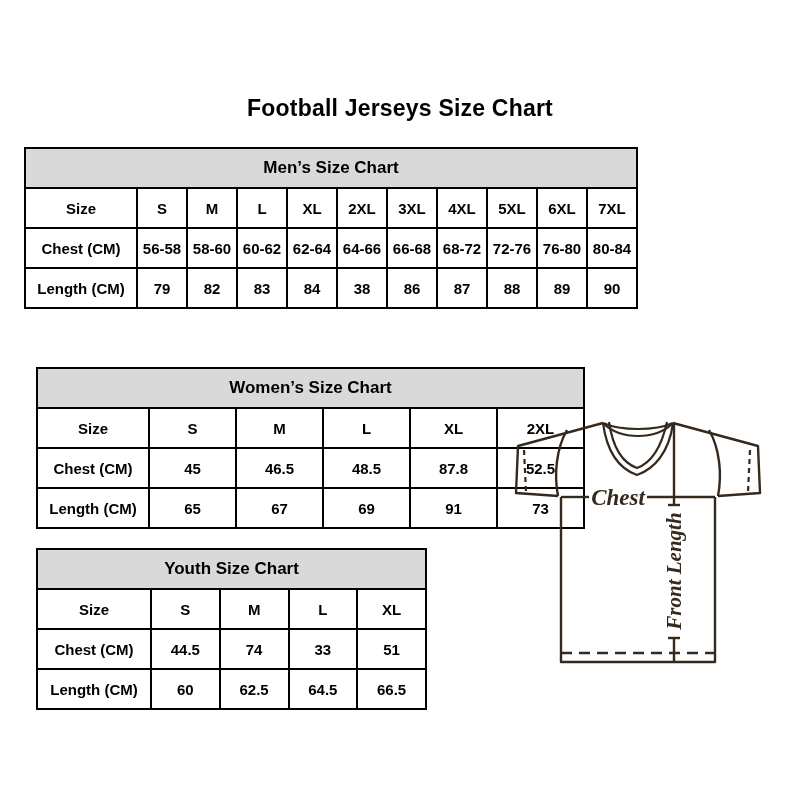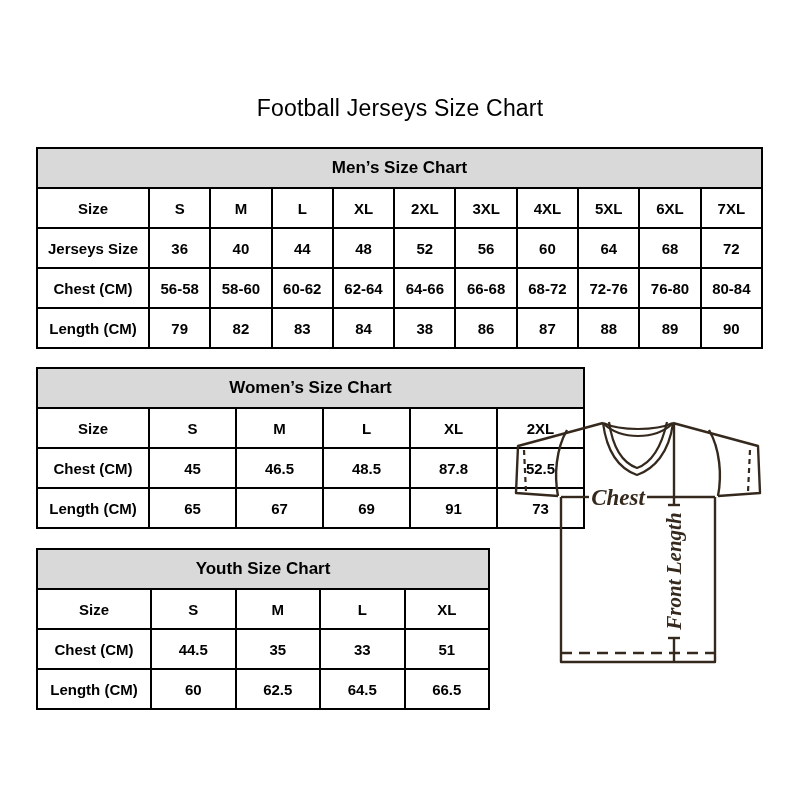--- a/index.html
+++ b/index.html
@@ -9,21 +9,21 @@
     background:#ffffff;
     font-family:"Liberation Sans", sans-serif;
     color:#000;
     overflow:hidden;
   }
   .page-title {
     position:absolute;
     left:0; top:95px; width:800px;
     text-align:center;
     font-size:23px;
-    font-weight:400;
+    font-weight:700;
     letter-spacing:0.2px;
   }
   table.size-table {
     position:absolute;
     border-collapse:collapse;
     table-layout:fixed;
     background:#fff;
   }
   table.size-table th, table.size-table td {
     border:2px solid #000;
@@ -32,23 +32,23 @@
     font-weight:700;
     padding:0;
   }
   table.size-table thead th {
     background:#d9d9d9;
     font-size:17px;
     height:40px;
   }
   table.size-table tbody tr { height:40px;margin-left:47px; }
   table.size-table tbody td { font-size:15px; }
-  #mens-table   { left:36px;  top:147px; width:727px; }
+  #mens-table   { left:24px;  top:147px; width:614px; }
   #womens-table { left:36px;  top:367px; width:549px; }
-  #youth-table  { left:36px;  top:548px; width:454px; }
+  #youth-table  { left:36px;  top:548px; width:391px; }
   .jersey-diagram {
     position:absolute;
     left:495px; top:405px;
     width:270px; height:270px;
   }
   .jersey-diagram svg { width:100%; height:100%; display:block; }
   .measure-label {
     font-family:"Liberation Serif", serif;
     font-style:italic;
     font-weight:700;
@@ -76,33 +76,20 @@
         <td>L</td>
         <td>XL</td>
         <td>2XL</td>
         <td>3XL</td>
         <td>4XL</td>
         <td>5XL</td>
         <td>6XL</td>
         <td>7XL</td>
       </tr>
       <tr>
-        <td>Jerseys Size</td>
-        <td>36</td>
-        <td>40</td>
-        <td>44</td>
-        <td>48</td>
-        <td>52</td>
-        <td>56</td>
-        <td>60</td>
-        <td>64</td>
-        <td>68</td>
-        <td>72</td>
-      </tr>
-      <tr>
         <td>Chest (CM)</td>
         <td>56-58</td>
         <td>58-60</td>
         <td>60-62</td>
         <td>62-64</td>
         <td>64-66</td>
         <td>66-68</td>
         <td>68-72</td>
         <td>72-76</td>
         <td>76-80</td>
@@ -174,21 +161,21 @@
       <tr>
         <td>Size</td>
         <td>S</td>
         <td>M</td>
         <td>L</td>
         <td>XL</td>
       </tr>
       <tr>
         <td>Chest (CM)</td>
         <td>44.5</td>
-        <td>35</td>
+        <td>74</td>
         <td>33</td>
         <td>51</td>
       </tr>
       <tr>
         <td>Length (CM)</td>
         <td>60</td>
         <td>62.5</td>
         <td>64.5</td>
         <td>66.5</td>
       </tr>

